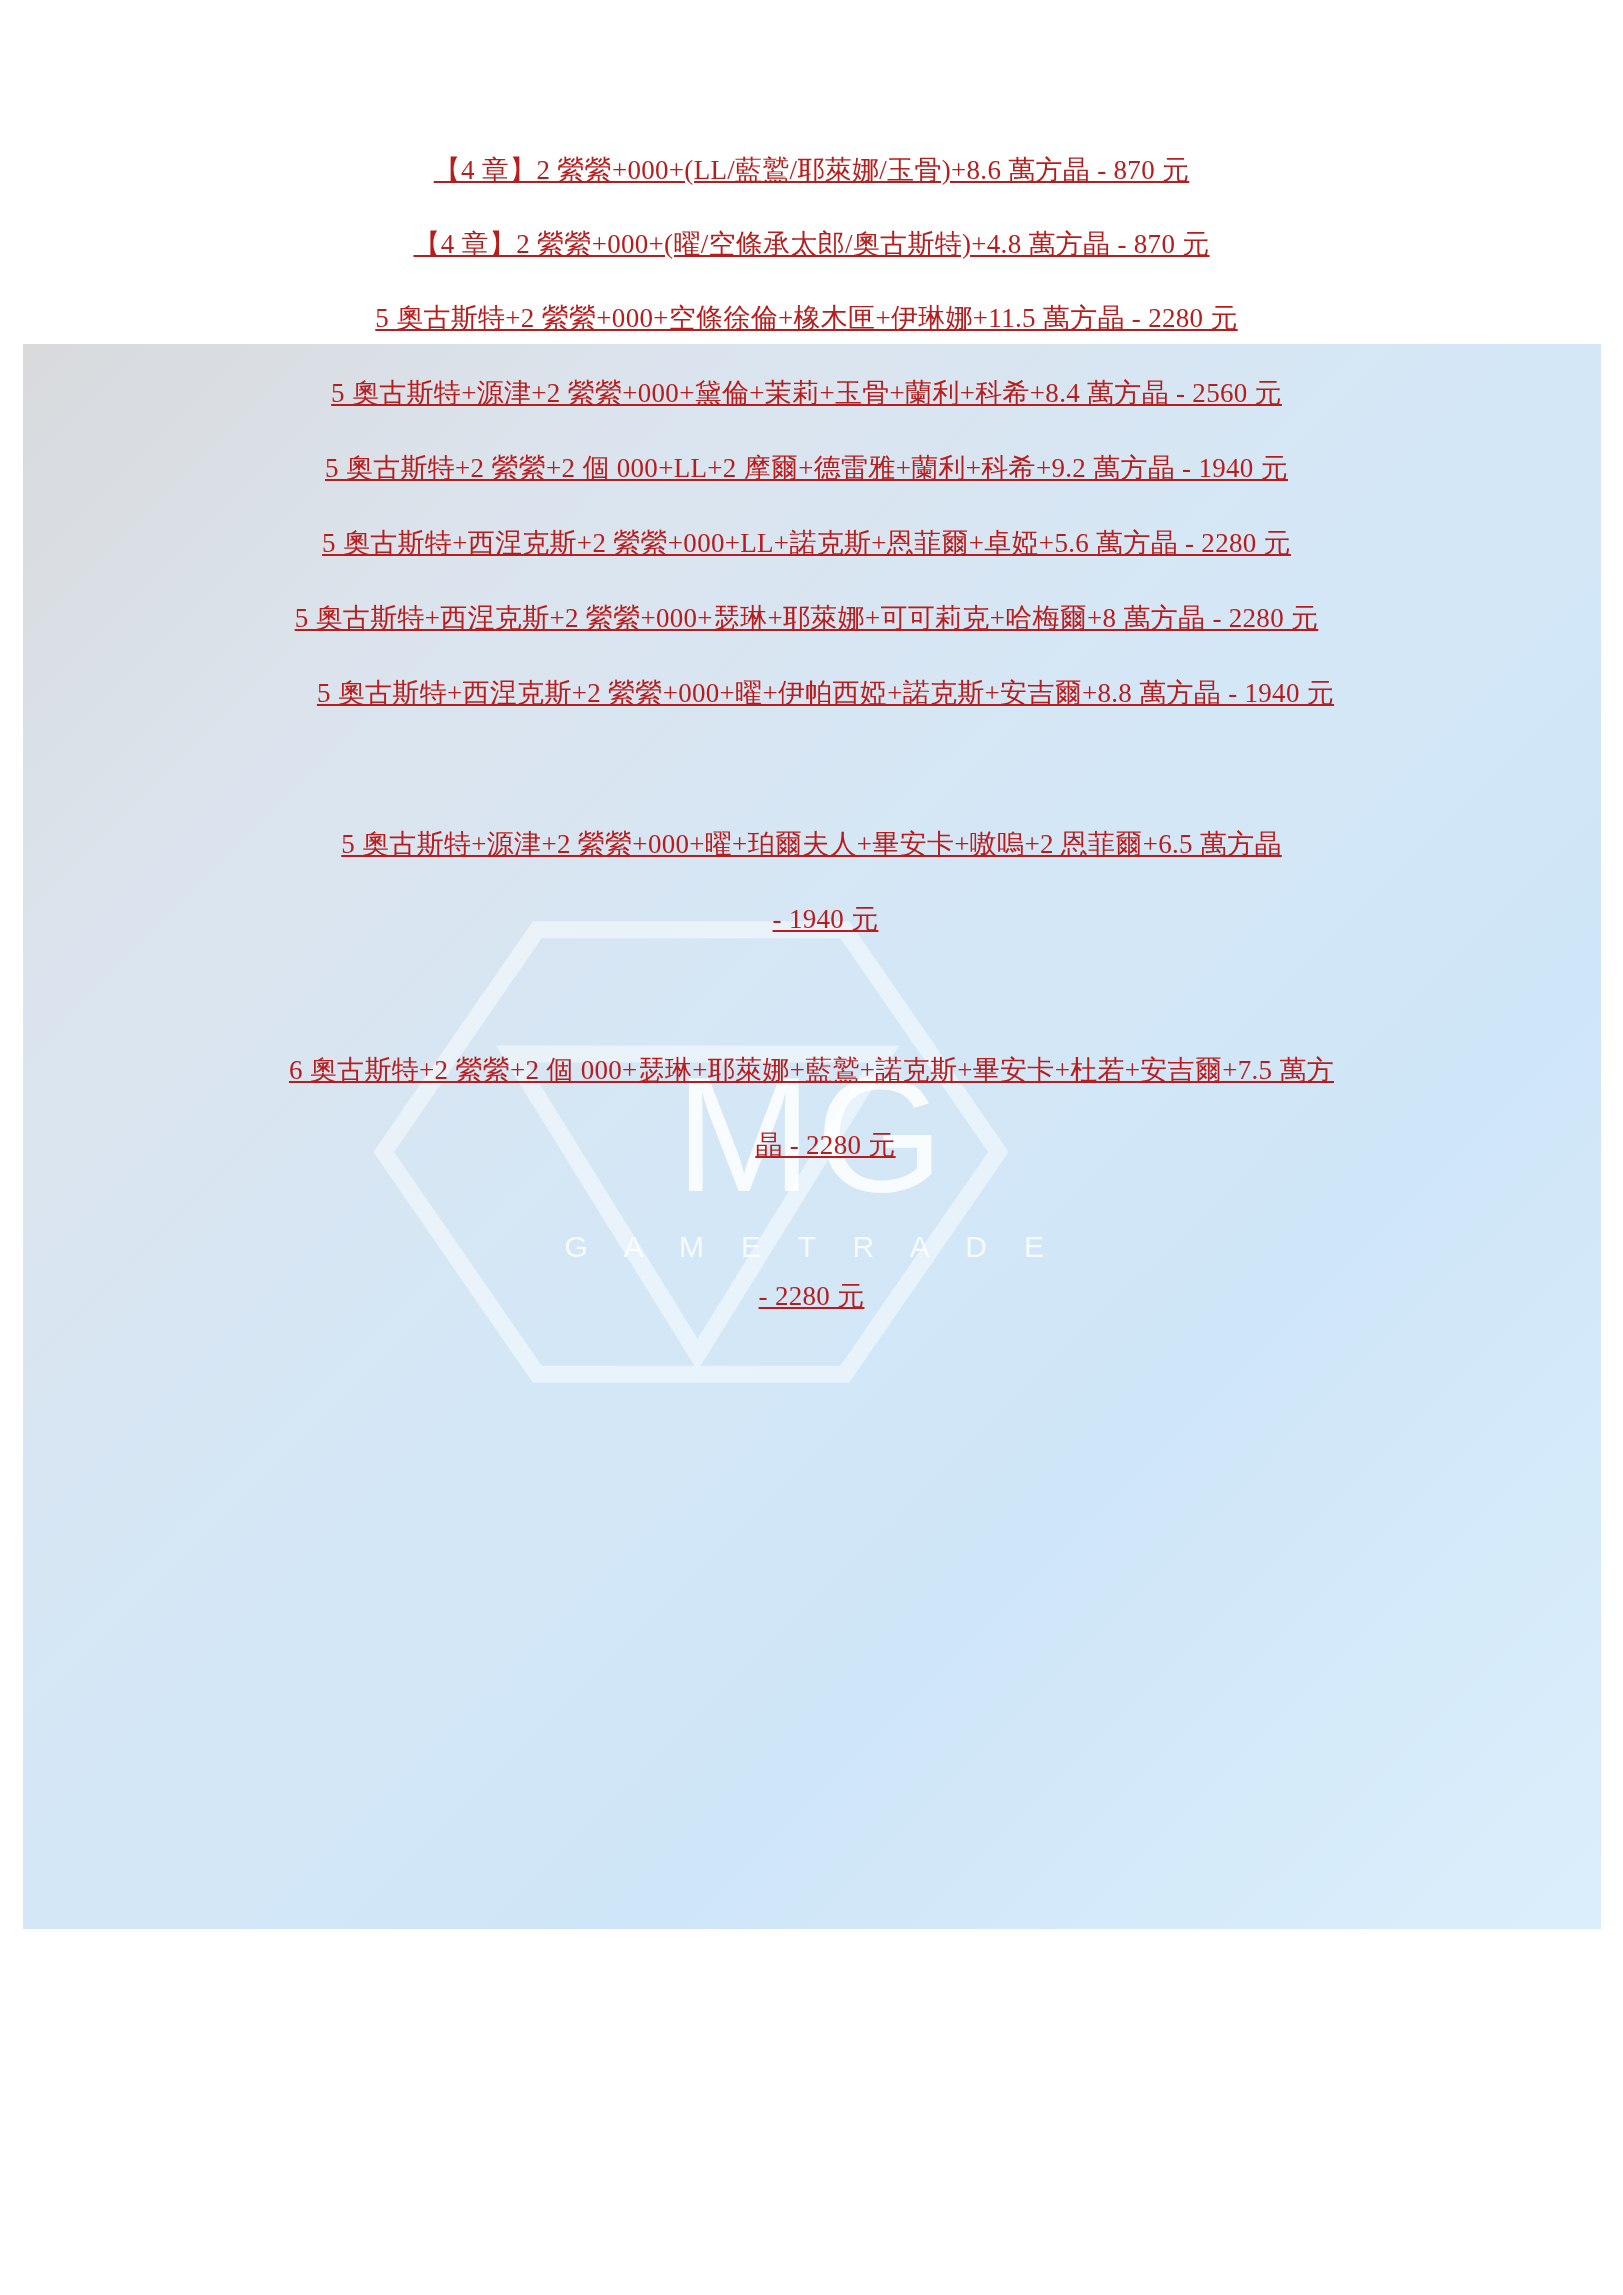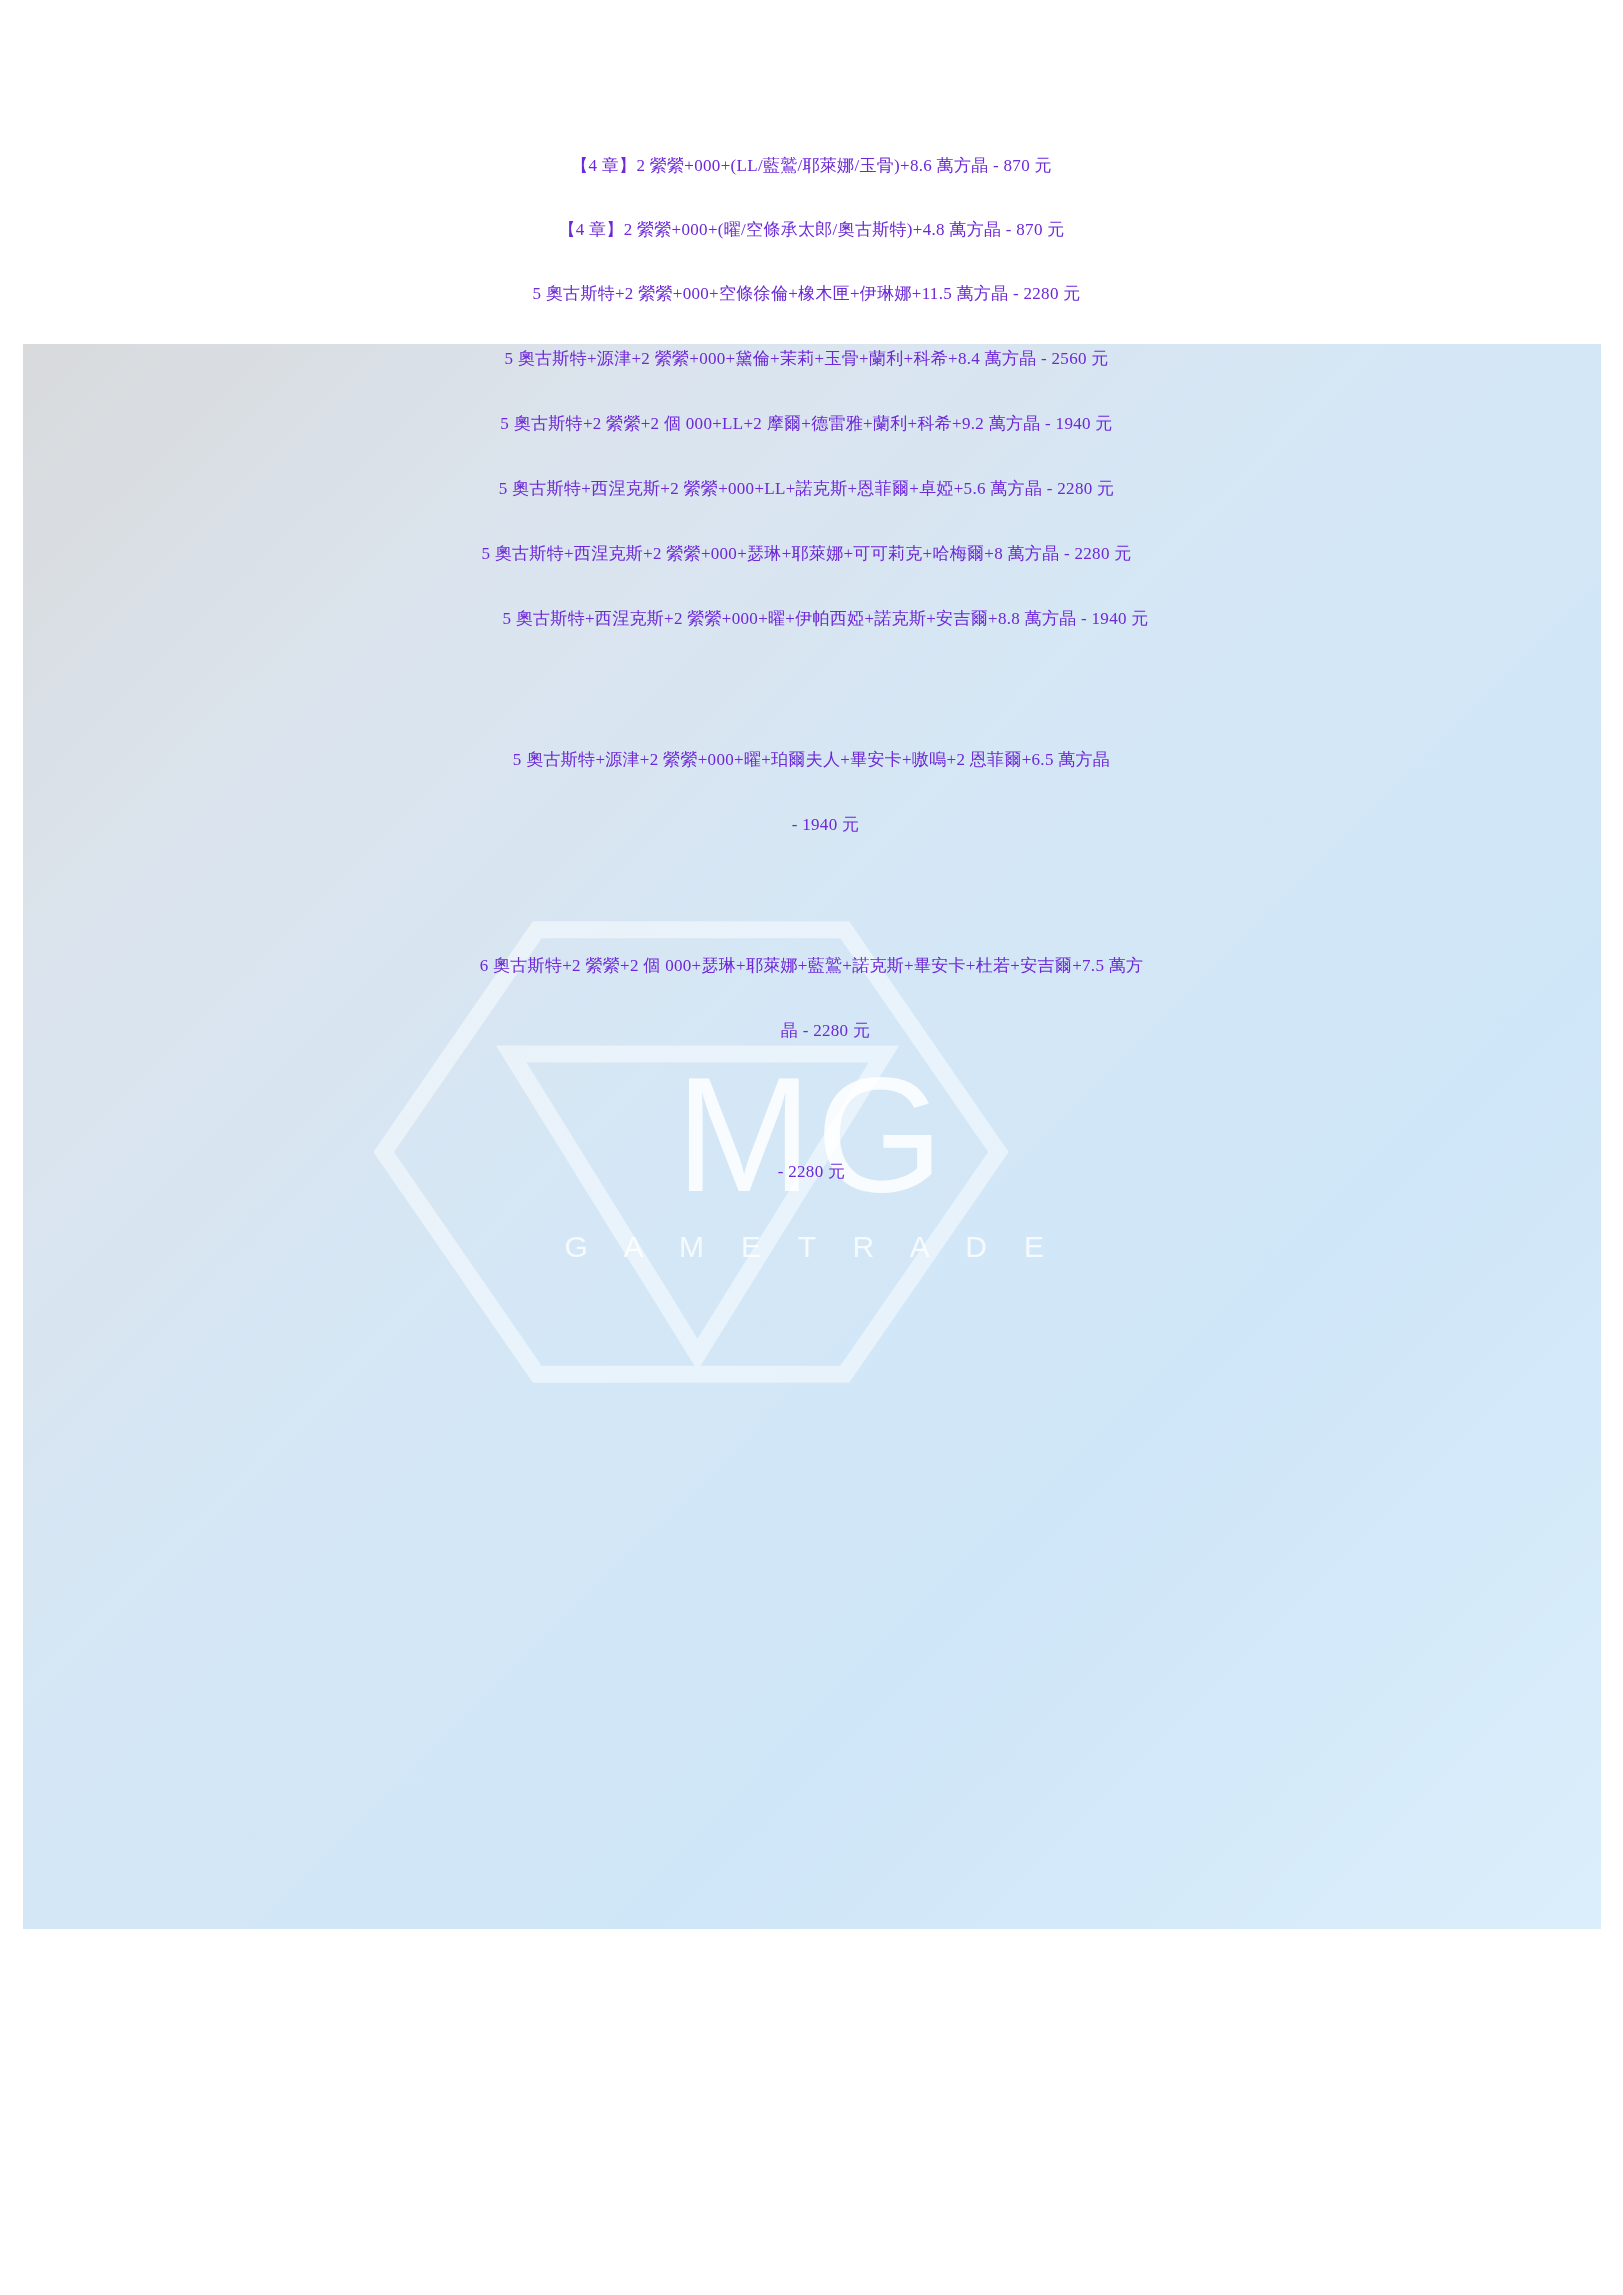--- a/index.html
+++ b/index.html
@@ -64,27 +64,28 @@
     pointer-events: none;
     white-space: nowrap;
   }
   .content {
     position: relative;
     z-index: 5;
     padding-top: 157px;
   }
   .line {
     text-align: center;
-    font-size: 17px;
+    font-size: 27px;
     line-height: 1.0;
-    color: #6d28d9;
+    color: #b91c1c;
     margin: 0 0 0 0;
     padding: 0 39px;
     letter-spacing: 0.3px;
     white-space: nowrap;
+    text-decoration: underline;
   }
   
   .sp-head { margin-bottom: 47px; }
   .sp-norm { margin-bottom: 48px; padding-left: 29px; }
   .sp-gapbig { margin-bottom: 124px; margin-left: 28px; }
   .cont { margin-top: 48px; }
 </style>
 </head>
 <body>
 

